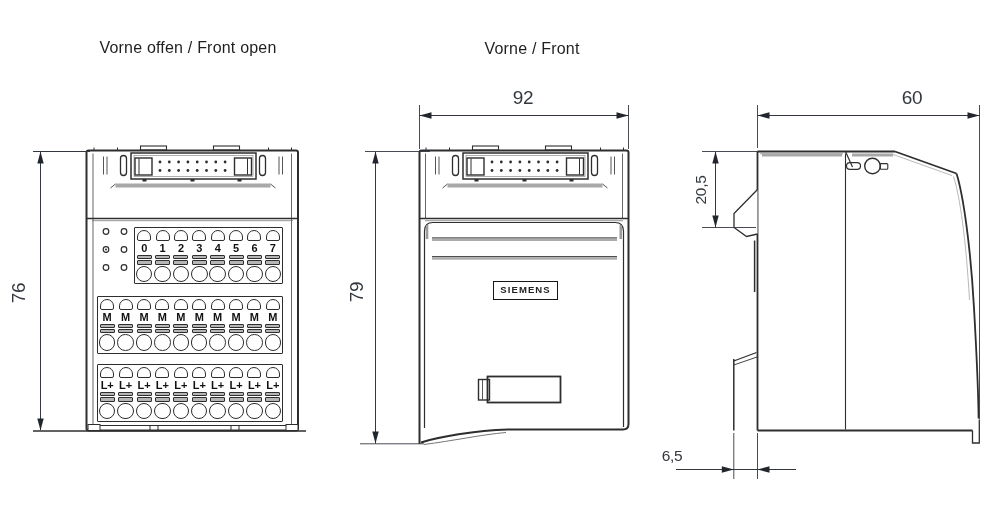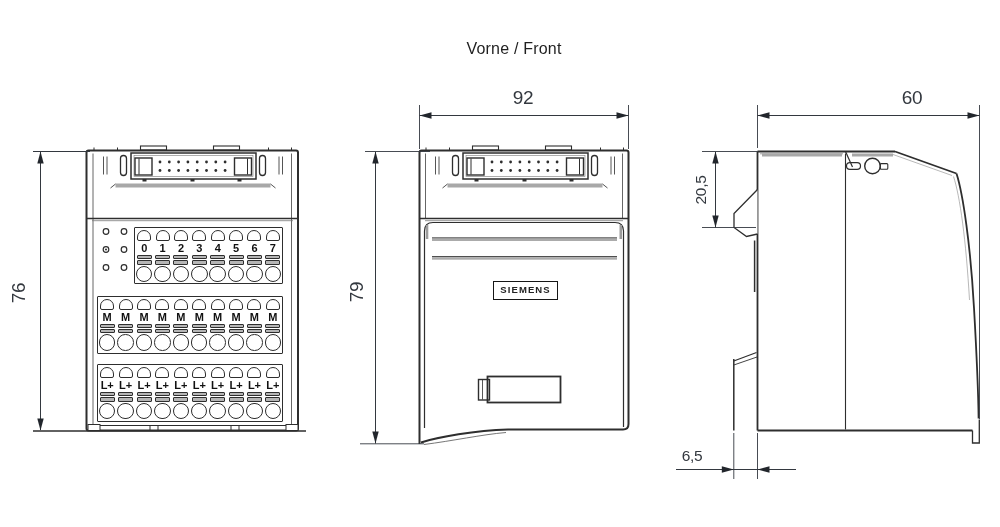--- a/index.html
+++ b/index.html
@@ -205,28 +205,29 @@
       <g stroke="#33383f">
         <line x1="733.8" y1="433" x2="733.8" y2="479" stroke-width="0.9"></line>
         <line x1="757.5" y1="433" x2="757.5" y2="479" stroke-width="0.9"></line>
         <line x1="676" y1="469.5" x2="796" y2="469.5" stroke-width="1"></line>
         <polygon points="733.8,469.5 721.8,466.3 721.8,472.7" fill="#22262c" stroke="none"></polygon>
         <polygon points="757.5,469.5 769.5,466.3 769.5,472.7" fill="#22262c" stroke="none"></polygon>
       </g>
     </g>
   </svg>
 
-  <div class="lbl title" style="left:434px;top:40px;width:160px;">Vorne / Front</div>
+  <div class="lbl title" style="left:88px;top:39px;width:200px;">Vorne offen / Front open</div>
+  <div class="lbl title" style="left:452px;top:40px;width:160px;">Vorne / Front</div>
 
   <div class="lbl dim rot" style="left:4px;top:278px;width:30px;height:30px;line-height:30px;">76</div>
   <div class="lbl dim" style="left:501px;top:87px;width:44px;">92</div>
   <div class="lbl dim rot" style="left:339px;top:277px;width:36px;height:30px;line-height:30px;">79</div>
   <div class="lbl dim" style="left:890px;top:87px;width:44px;">60</div>
   <div class="lbl dim small rot" style="left:679px;top:180px;width:44px;height:20px;line-height:20px;">20,5</div>
-  <div class="lbl dim small" style="left:670px;top:447px;width:44px;">6,5</div>
+  <div class="lbl dim small" style="left:650px;top:447px;width:44px;">6,5</div>
 
   <div id="brand" style="left:493px;top:281px;width:65px;height:18.5px;line-height:15.5px;font-size:9.5px;letter-spacing:1.1px;">SIEMENS</div>
 
   <div class="tblock" id="tb0" style="left:134px;top:227px;width:149px;height:57px;">
       <div class="tcell">
         <div class="arch"></div>
         <div class="tlabel">0</div>
         <div class="bars">
           <i></i>
           <i></i>

